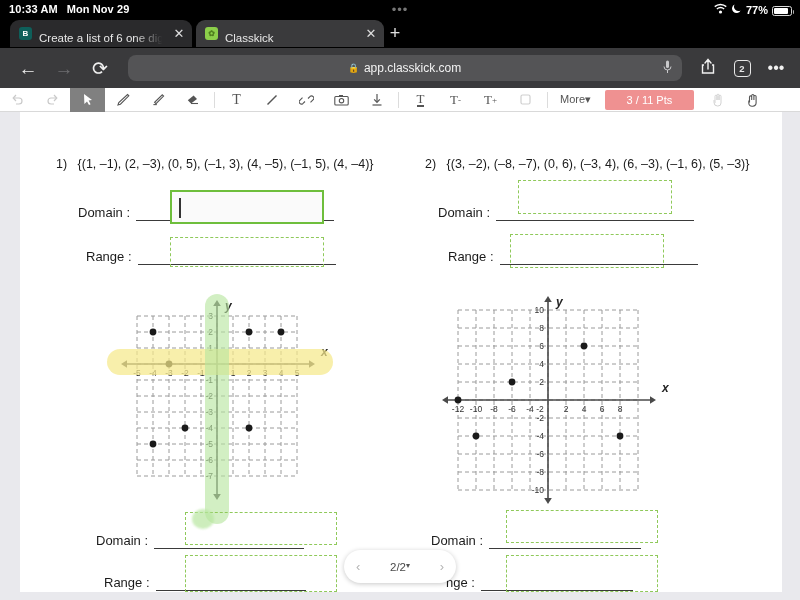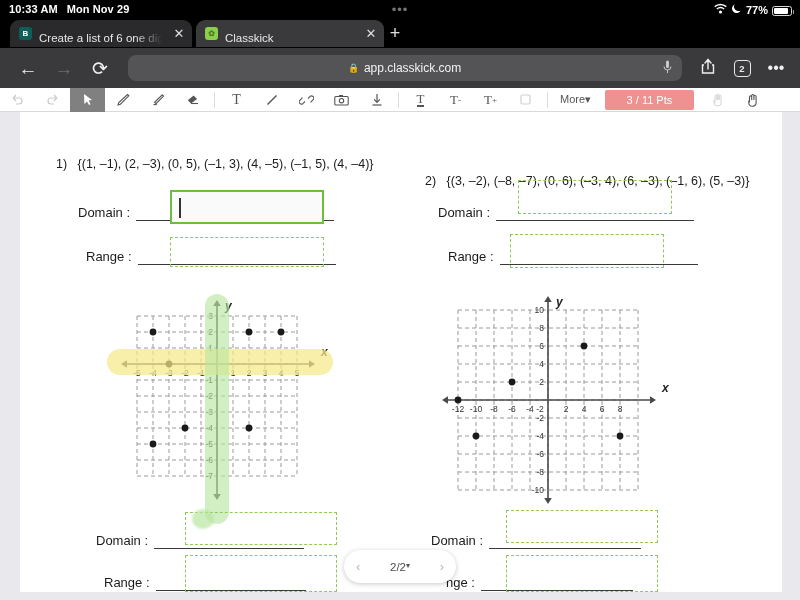--- a/index.html
+++ b/index.html
@@ -70,21 +70,21 @@
   .ck-sep { width: 1px; height: 16px; background: #dcdcdc; margin: 0 4px; }
   .ck-more { font-size: 11px; color: #555; padding: 0 8px; }
   .ck-pts { background: #ef9191; color: #fff; font-size: 11px; padding: 4px 22px; border-radius: 2px; margin: 0 6px; }
 
   
   .pagewrap { position: absolute; left: 0; top: 112px; width: 800px; height: 488px; background: #e9e9ed; }
   .page { position: absolute; left: 20px; top: 0; width: 762px; height: 480px; background: #fff; }
 
   .prob-line { position: absolute; font-size: 12.5px; color: #1b1b1b; white-space: nowrap; }
   .p1-head { left: 36px; top: 45px; }
-  .p2-head { left: 405px; top: 62px; }
+  .p2-head { left: 405px; top: 45px; }
   .prob-num { font-size: 12.5px; }
 
   
   .dr { position: absolute; display: flex; align-items: flex-end; }
   .dr-label { font-size: 13px; color: #1b1b1b; white-space: nowrap; padding-bottom: 1px; }
   .dr-rule { border-bottom: 1.6px solid #3a3a3a; height: 17px; }
   .answerbox { position: absolute; border: 1.5px dashed #8fc95a; background: transparent; }
   .answerbox.active { border: 2px solid #6ebe3c; background: #fafafa; }
   .caret { position: absolute; left: 7px; top: 6px; width: 1.5px; height: 20px; background: #333; }
 

